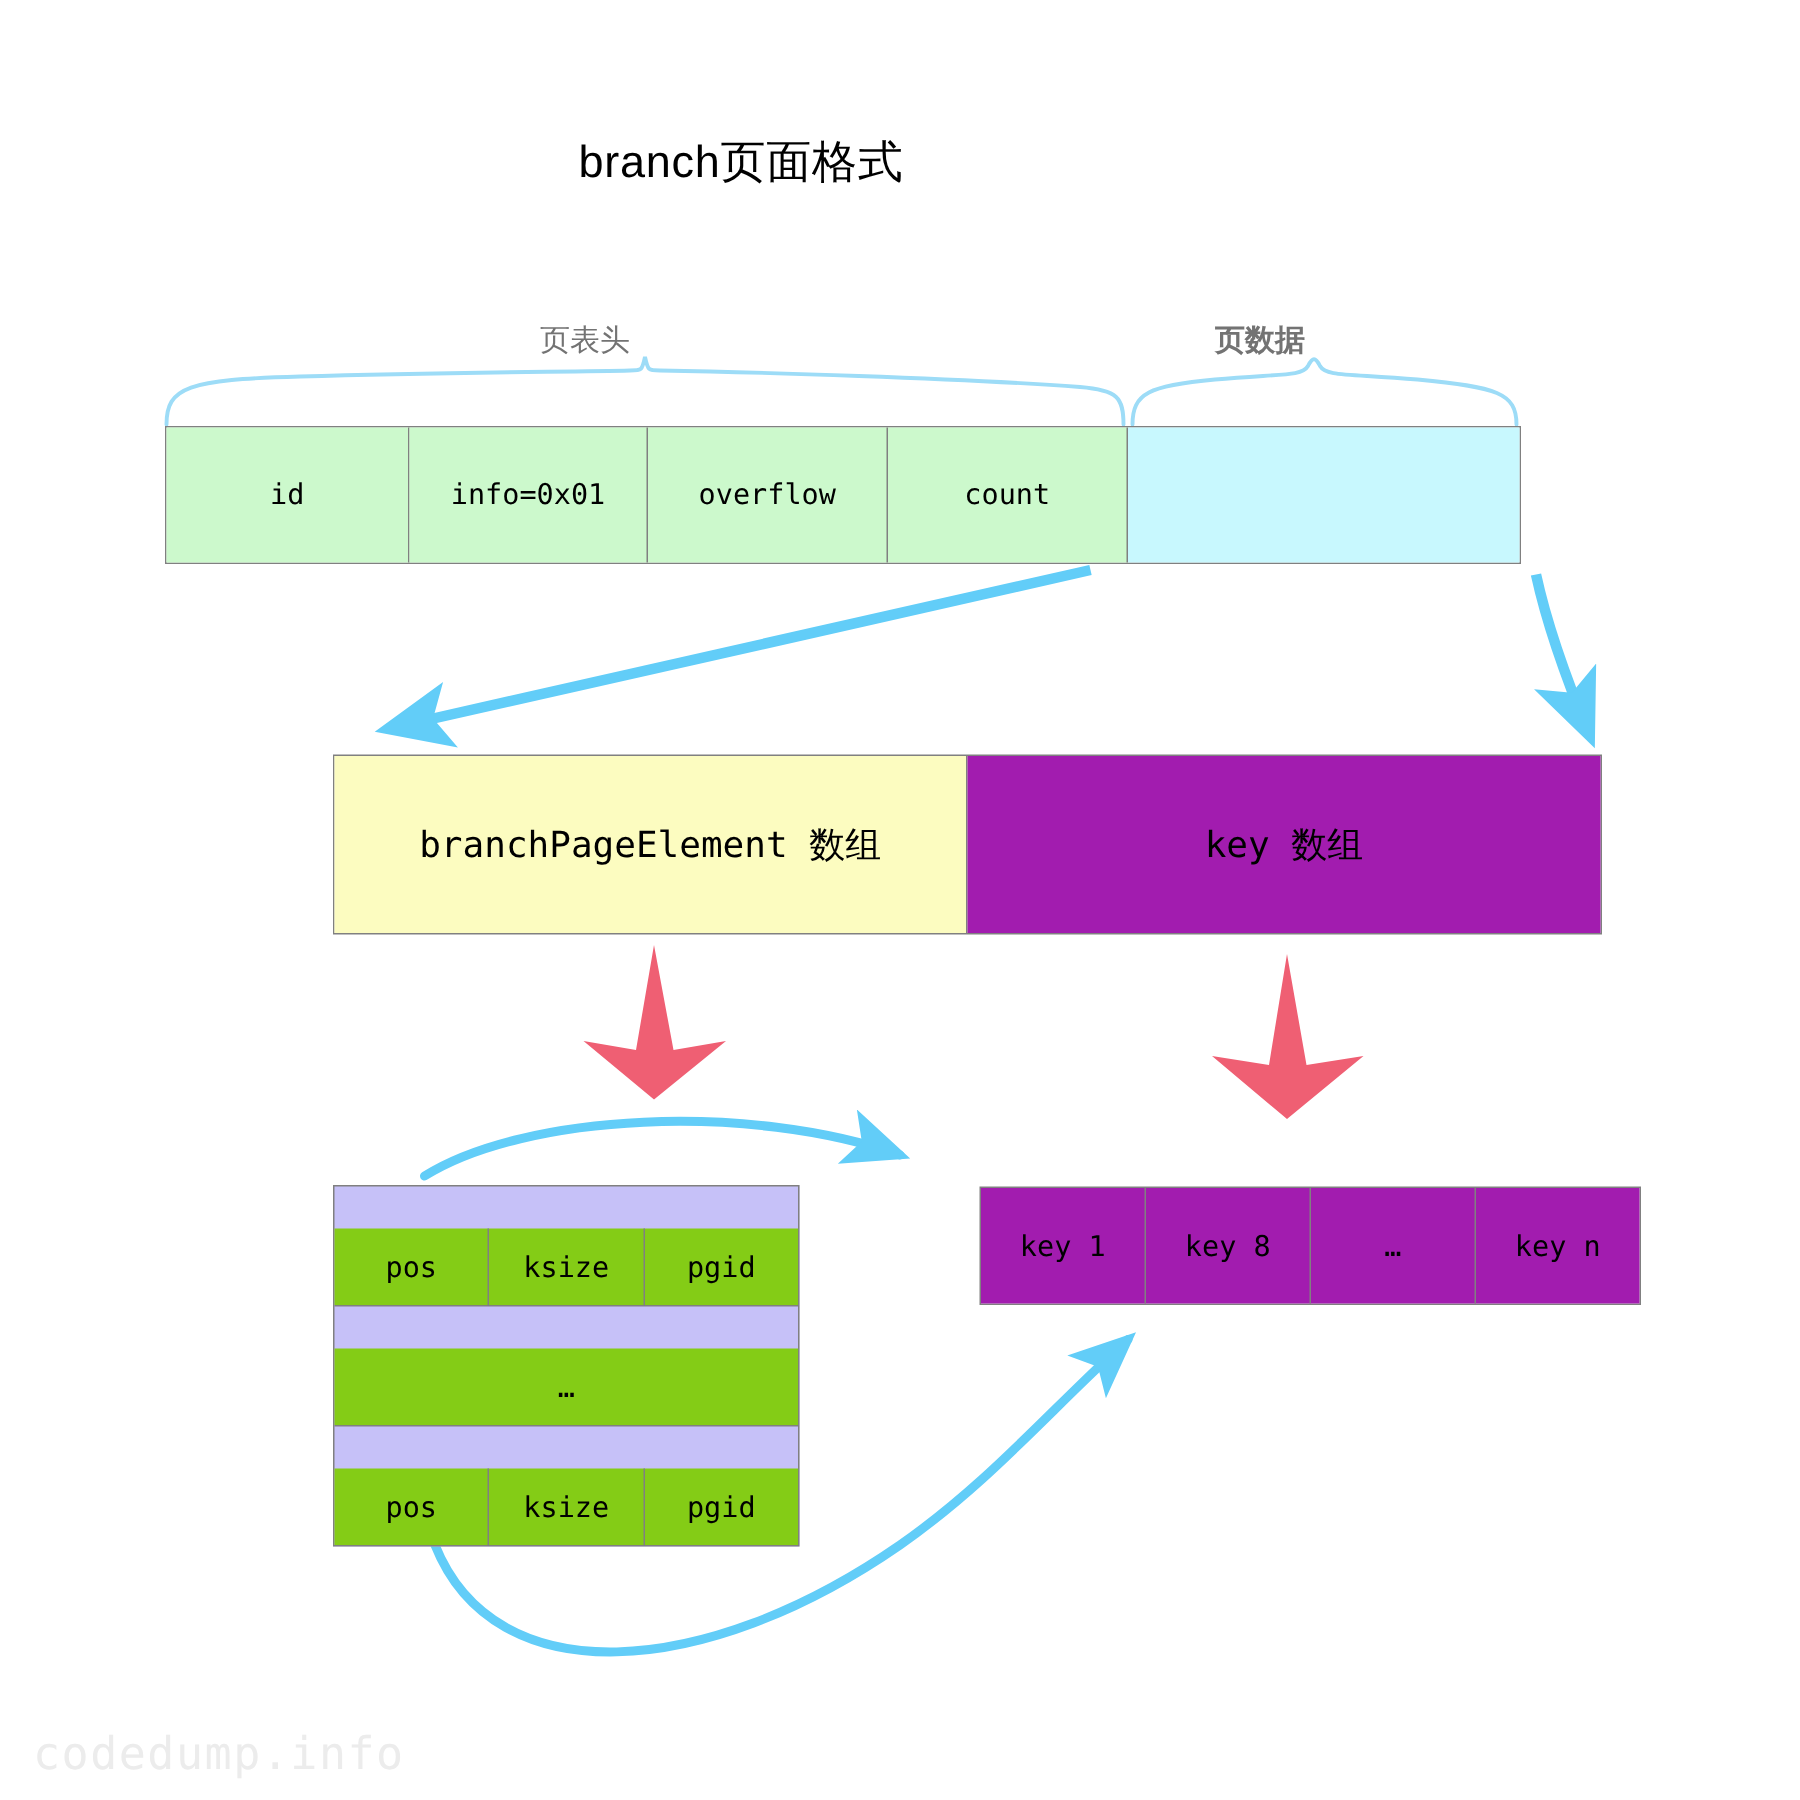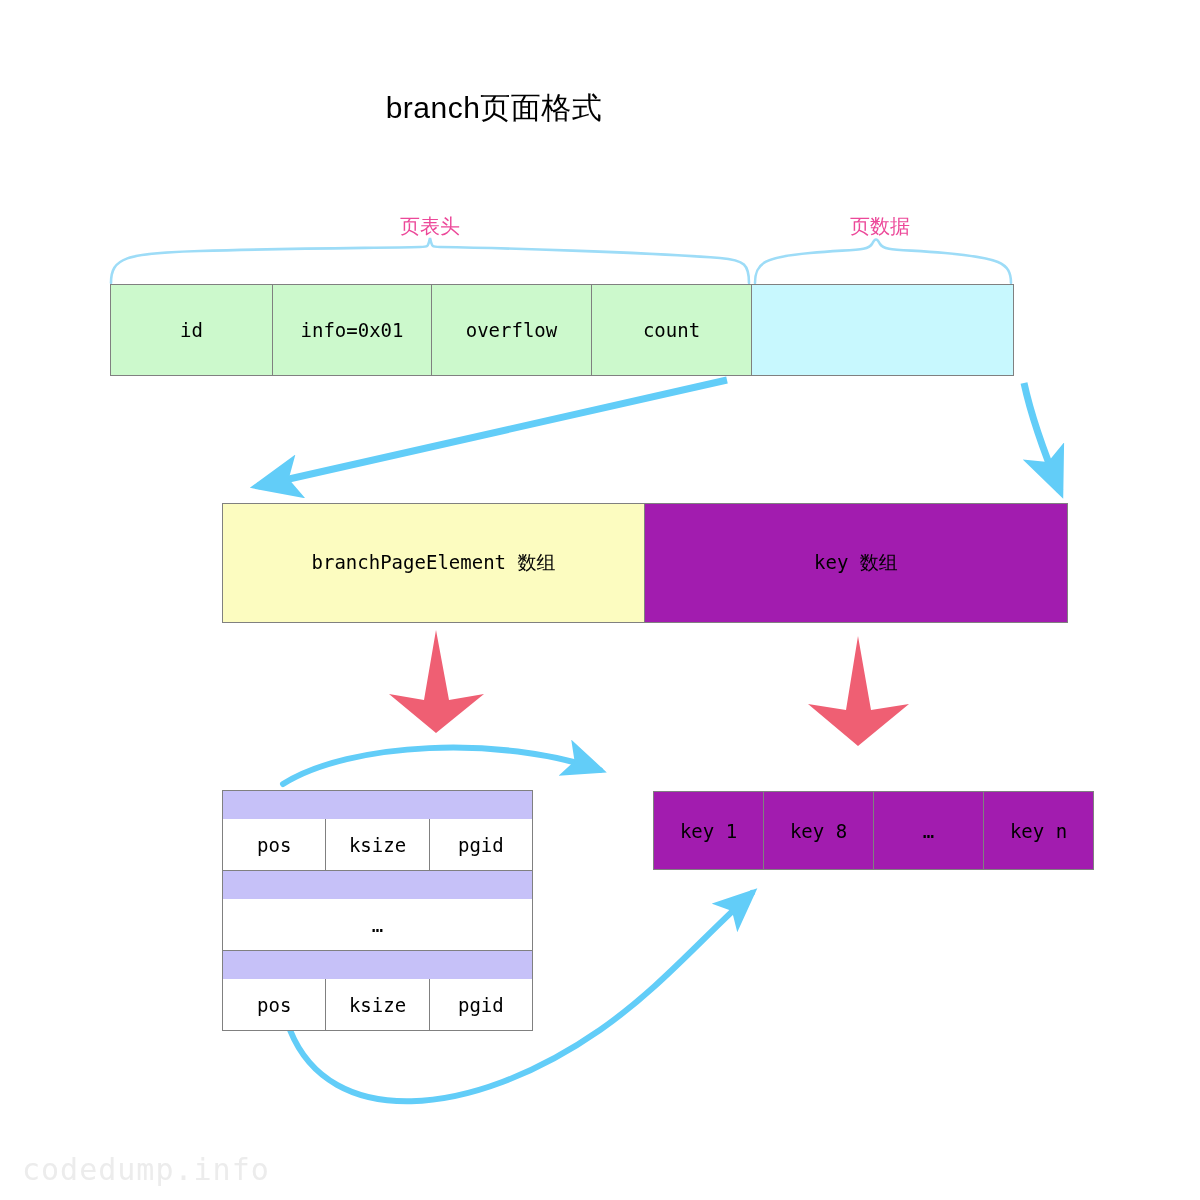--- a/index.html
+++ b/index.html
@@ -41,22 +41,22 @@
     font-size: 30px;
     font-family: "Liberation Sans", sans-serif;
     letter-spacing: 0.5px;
     color: #000;
   }
 
   
   .brace-caption {
     font-size: 20px;
     font-family: "Liberation Sans", sans-serif;
-    text-align: center;
-    color: #ec4899;
+    text-align: left;
+    color: #737373;
     white-space: nowrap;
   }
 
   
   .row-table {
     display: flex;
     border: 1px solid #808080;
     box-sizing: border-box;
   }
   .cell {
@@ -83,21 +83,21 @@
   #header-strip .cell { background: #ccf9cc; }
   #header-strip .cell.data-cell { background: #c8f8fe; }
 
   
   #arrays-strip {
     left: 222px;
     top: 503px;
     width: 846px;
     height: 120px;
   }
-  #arrays-strip .cell { font-size: 19px; }
+  #arrays-strip .cell { font-size: 24px; }
   #arrays-strip .cell.elem-cell { background: #fcfcc0; }
   #arrays-strip .cell.key-cell { background: #a21caf; }
 
   
   #key-array {
     left: 653px;
     top: 791px;
     width: 441px;
     height: 79px;
   }
@@ -114,21 +114,21 @@
     display: flex;
     flex-direction: column;
     background: #c6c1f8;
   }
   #element-table .elem-row {
     display: flex;
     flex: 1 1 0;
     border-bottom: 1px solid #808080;
   }
   #element-table .elem-row:last-child { border-bottom: none; }
-  #element-table .elem-row .cell { background: #ffffff; flex: 1 1 0; margin-top: 28px; }
+  #element-table .elem-row .cell { background: #84cc16; flex: 1 1 0; margin-top: 28px; }
   #element-table .elem-row.ellipsis-row .cell {
     border-right: none;
     flex: 1 1 100%;
   }
 
   
   #watermark {
     left: 22px;
     top: 1152px;
     font-family: "DejaVu Sans Mono", monospace;
@@ -190,21 +190,21 @@
     </g>
 
     <g>
       <path d="M290,1030 C330,1130 470,1120 600,1030
                C660,988 700,940 752,893" fill="none" stroke="#62cdf8" stroke-width="6" stroke-linecap="round" marker-end="url(#blue-arrow)"></path>
     </g>
   </svg>
 
   <div class="abs brace-caption" style="left:360px; top:213px; width:140px;">页表头</div>
 
-  <div class="abs brace-caption" style="left:810px; top:213px; width:140px;">页数据</div>
+  <div class="abs brace-caption" style="left:810px; top:213px; width:140px;font-weight:bold;">页数据</div>
 
   <div class="abs row-table" id="header-strip">
     <div class="cell" style="width:162px;text-align:center;">id</div>
     <div class="cell" style="width:159px;">info=0x01</div>
     <div class="cell" style="width:160px;">overflow</div>
     <div class="cell" style="width:160px;">count</div>
     <div class="cell data-cell" style="width:261px;"></div>
   </div>
 
   <div class="abs row-table" id="arrays-strip">

